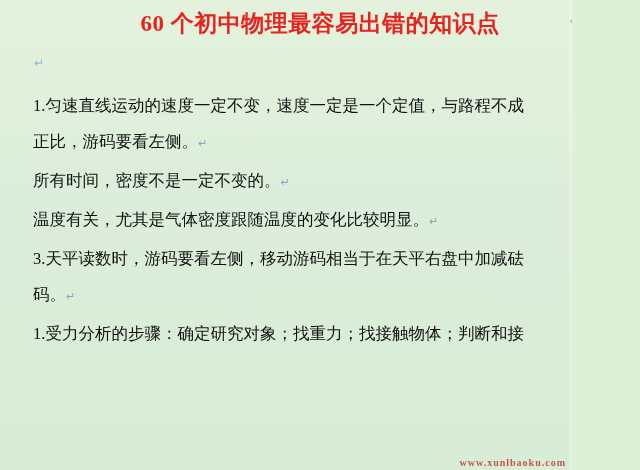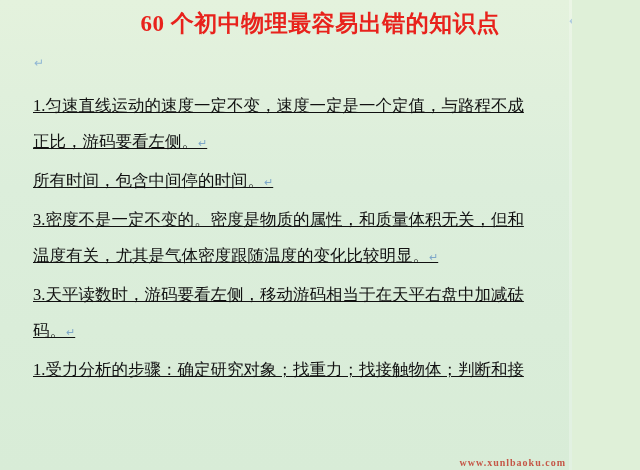--- a/index.html
+++ b/index.html
@@ -65,21 +65,20 @@
     font-size: 16.5px;
     color: #111;
     line-height: 36px;
     margin: 0 0 2px 0;
     text-align: left;
     font-family: "Liberation Serif", serif;
   }
   .line {
     display: block;
     white-space: nowrap;
-    text-decoration: underline;
   }
   .caret {
     display: inline-block;
     width: 1px;
     height: 17px;
     background: #222;
     vertical-align: -3px;
     margin-left: 1px;
   }
   .watermark {
@@ -112,25 +111,24 @@
   <span class="blank-pilcrow pilcrow">↵</span>
 
   <div class="body-block">
 
     <p class="para">
       <span class="line">1.匀速直线运动的速度一定不变，速度一定是一个定值，与路程不成</span>
       <span class="line"><span>正比，游码要看左侧。</span><span class="pilcrow">↵</span></span>
     </p>
 
     <p class="para">
-      <span class="line"><span>所有时间，包含中间停的时间。</span><span class="pilcrow">↵</span></span>
+      <span class="line"><span>所有时间，密度不是一定不变的。</span><span class="pilcrow">↵</span></span>
     </p>
 
     <p class="para">
-      <span class="line">3.密度不是一定不变的。密度是物质的属性，和质量体积无关，但和</span>
       <span class="line"><span>温度有关，尤其是气体密度跟随温度的变化比较明显。</span><span class="pilcrow">↵</span></span>
     </p>
 
     <p class="para">
       <span class="line">3.天平读数时，游码要看左侧，移动游码相当于在天平右盘中加减砝</span>
       <span class="line"><span>码。</span><span class="pilcrow">↵</span></span>
     </p>
 
     <p class="para">
       <span class="line">1.受力分析的步骤：确定研究对象；找重力；找接触物体；判断和接</span>

